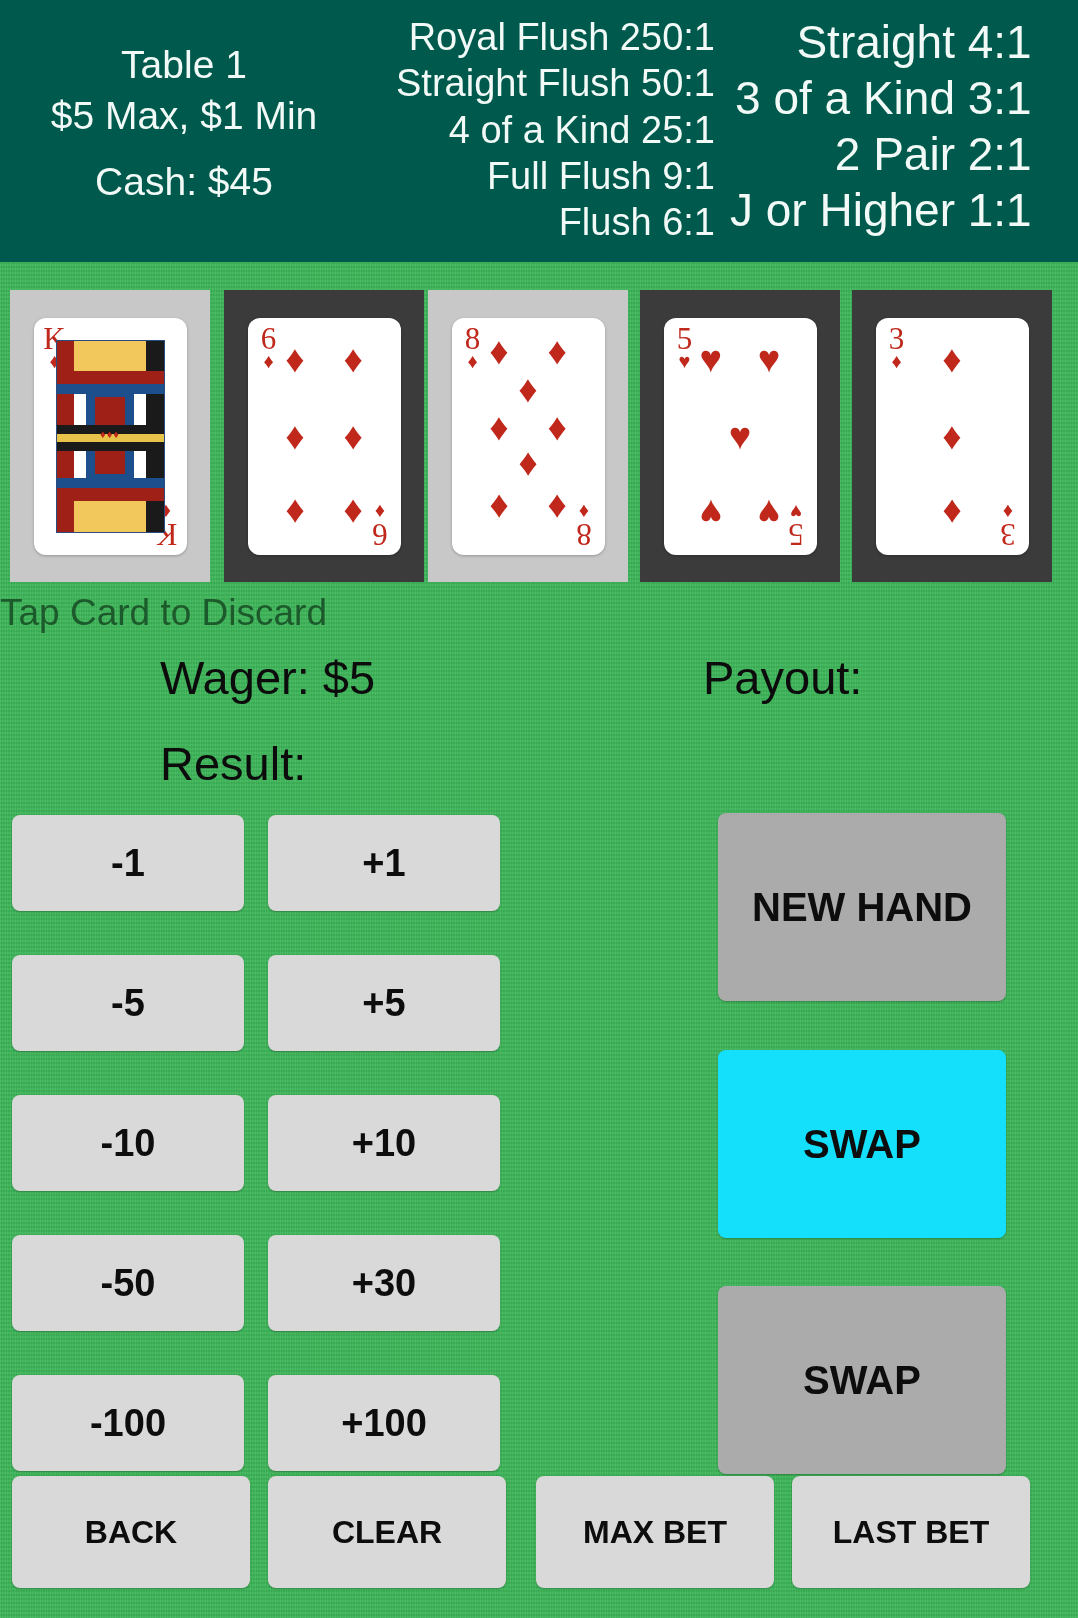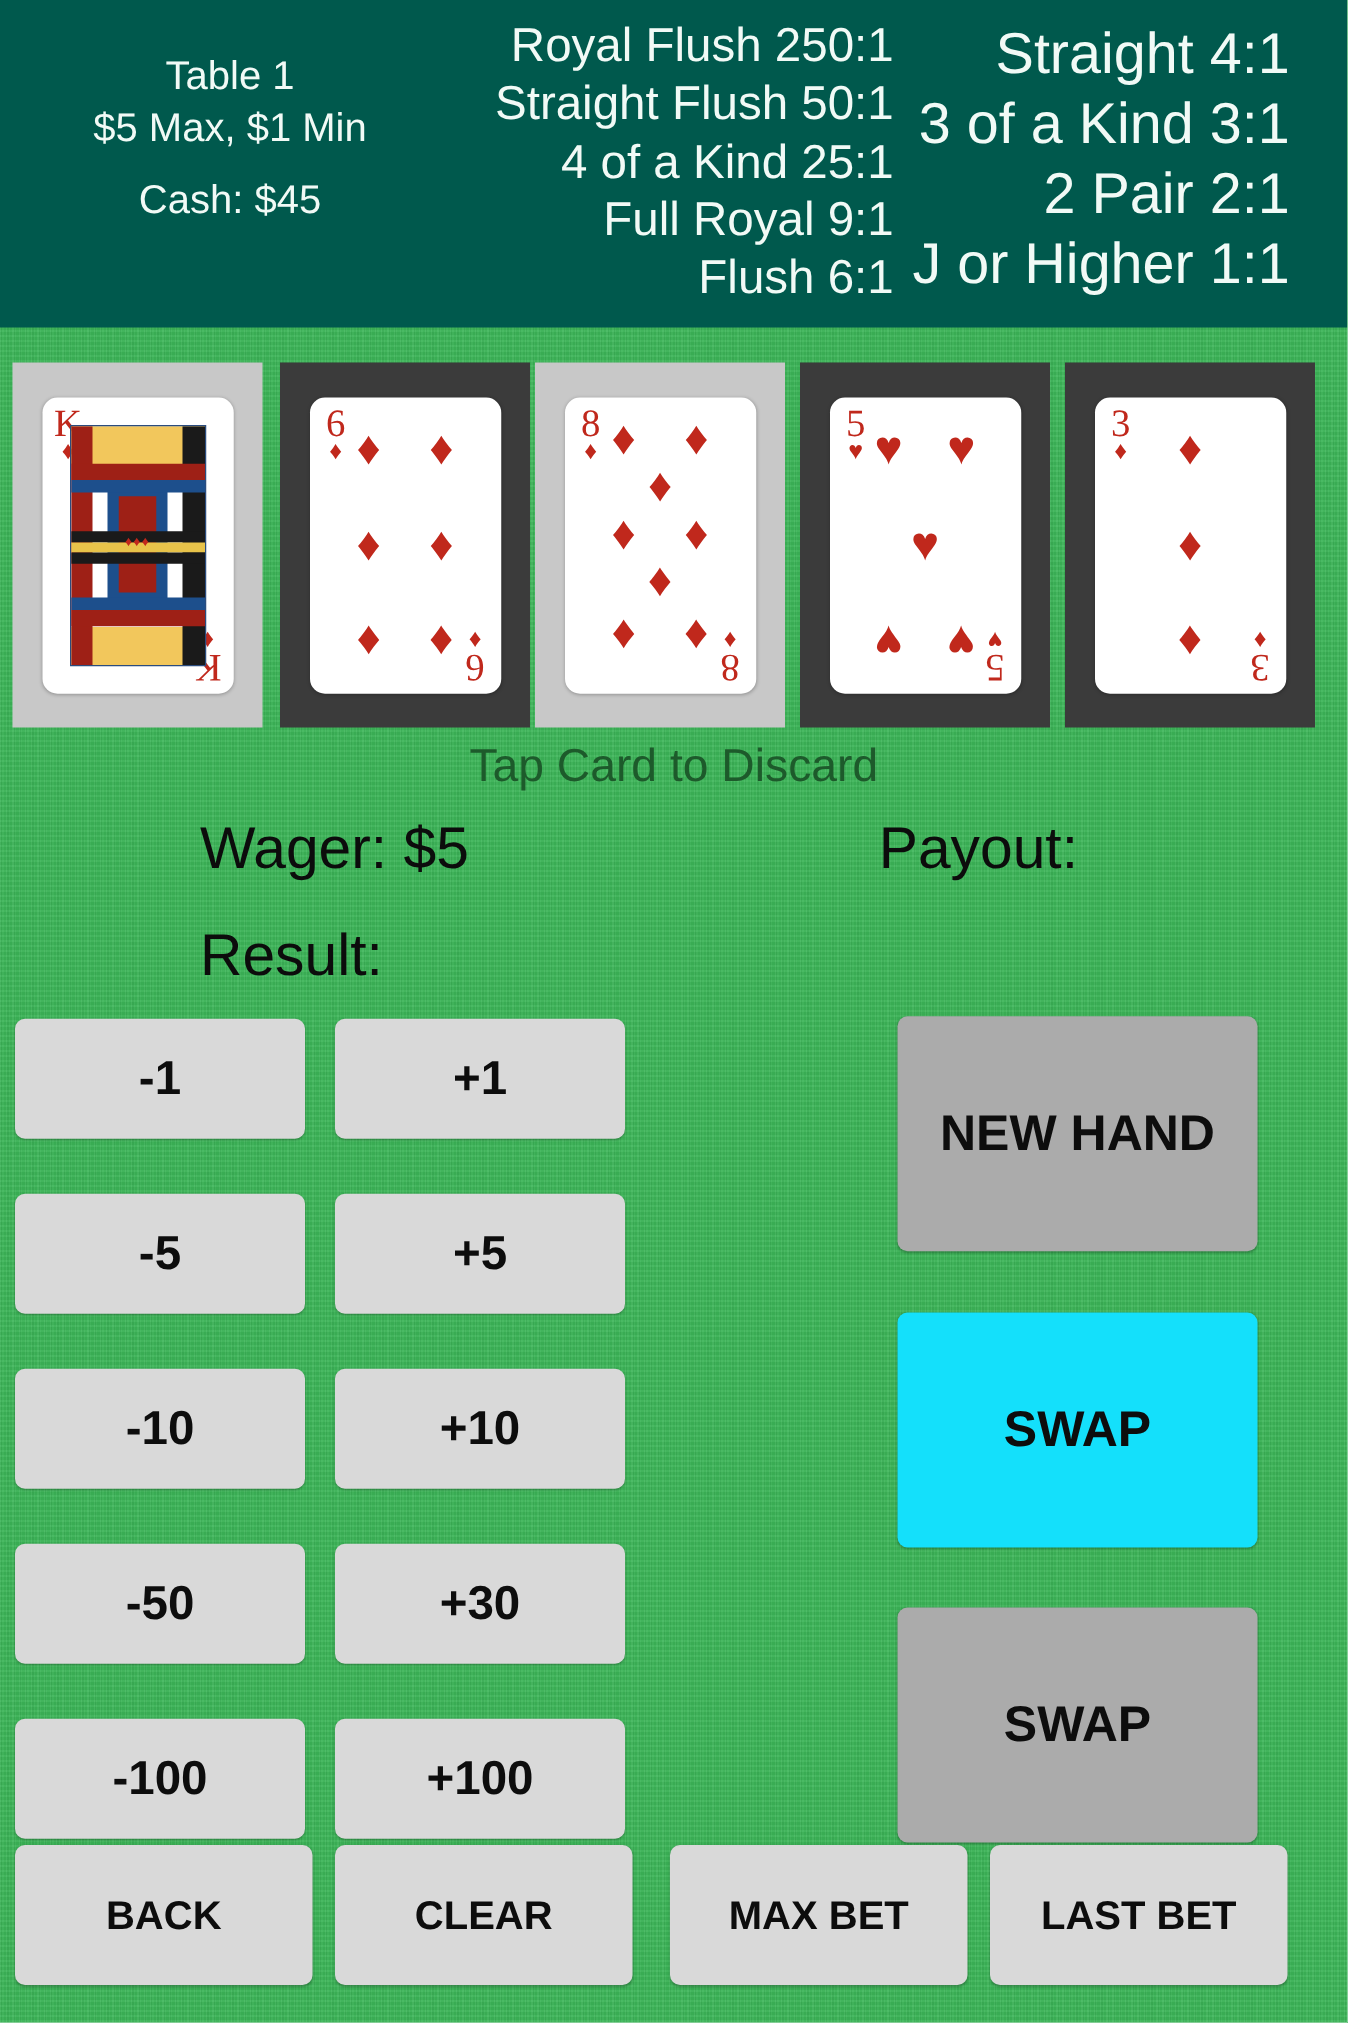--- a/index.html
+++ b/index.html
@@ -41,21 +41,21 @@
     width: 1078px;
     height: 262px;
     background: #00594d;
   }
   .hdr-col { position: absolute; color: #f1faf6; text-align: right; }
 
   #hdr-info {
     left: 0; top: 40px;
     width: 368px;
     text-align: center;
-    font-size: 32px;
+    font-size: 39px;
     line-height: 1.30;
   }
   #hdr-info .line-gap { margin-top: 16px; }
 
   #hdr-pay1 {
     left: 396px; top: 14px;
     font-size: 38px;
     line-height: 1.22;
   }
   #hdr-pay2 {
@@ -159,21 +159,20 @@
   .court-diamonds {
     position: absolute; left: 0; top: 46%; width: 100%;
     text-align: center; color: #c0281c; font-size: 11px; letter-spacing: 1px;
   }
 
   
   #tap-hint {
     position: absolute;
     left: 0; top: 592px;
     width: 1078px;
-    text-align: center;
     font-size: 37px;
     color: #1d5a2b;
   }
 
   
   #wager-label {
     position: absolute; left: 160px; top: 650px;
     font-size: 47px; color: #0c0c0c;
   }
   #payout-label {
@@ -245,21 +244,21 @@
     <div id="hdr-info" class="hdr-col">
       <div>Table 1</div>
       <div>$5 Max, $1 Min</div>
       <div class="line-gap">Cash: $45</div>
     </div>
 
     <div id="hdr-pay1" class="hdr-col">
       <div class="pay-row">Royal Flush 250:1</div>
       <div class="pay-row">Straight Flush 50:1</div>
       <div class="pay-row">4 of a Kind 25:1</div>
-      <div class="pay-row">Full Royal 9:1</div>
+      <div class="pay-row">Full Flush 9:1</div>
       <div class="pay-row">Flush 6:1</div>
     </div>
 
     <div id="hdr-pay2" class="hdr-col">
       <div class="pay-row">Straight 4:1</div>
       <div class="pay-row">3 of a Kind 3:1</div>
       <div class="pay-row">2 Pair 2:1</div>
       <div class="pay-row">J or Higher 1:1</div>
     </div>
 

